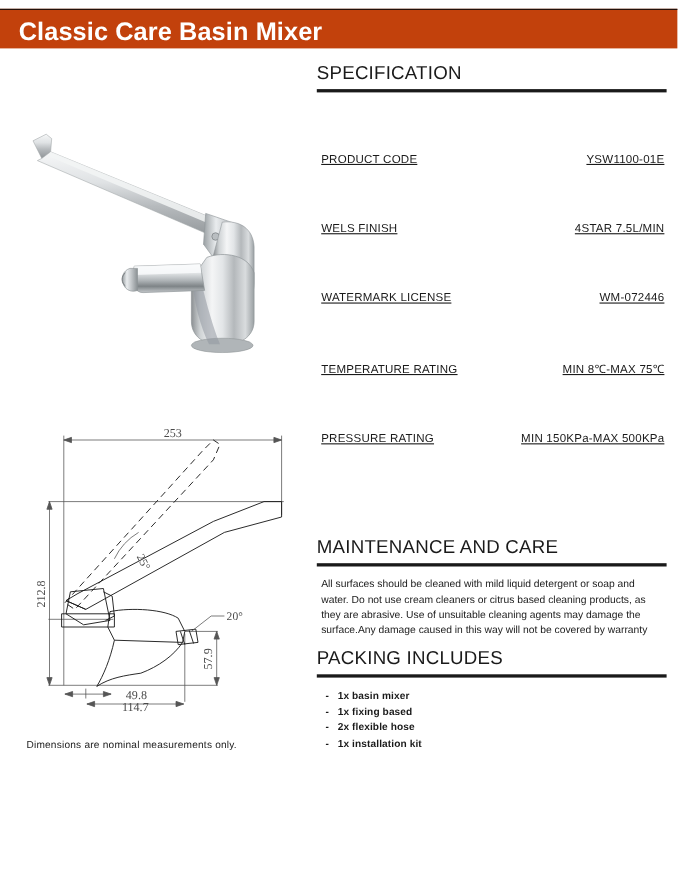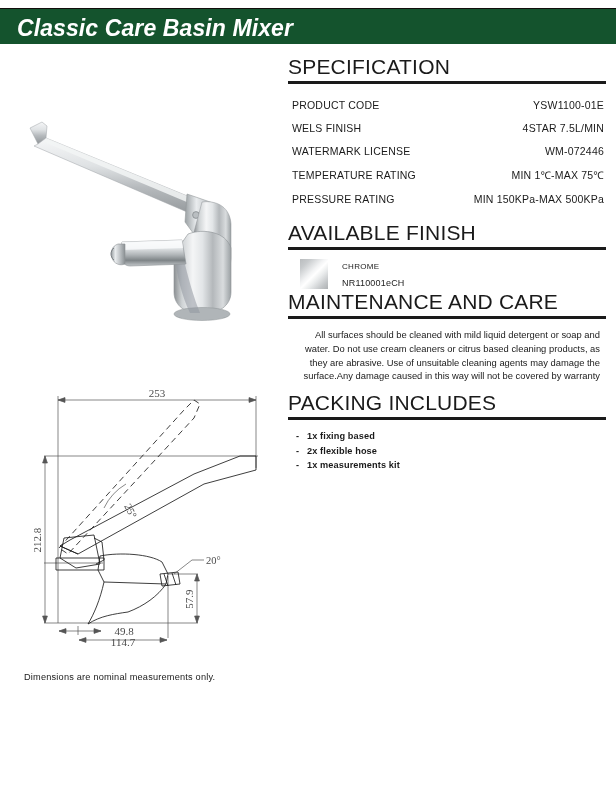--- a/index.html
+++ b/index.html
@@ -17,24 +17,23 @@
     overflow: hidden;
   }
 
   
   .header-bar {
     position: absolute;
     left: 0;
     top: 8px;
     width: 616px;
     height: 36px;
-    background: #14532d;
+    background: #c2410c;
     border-top: 1px solid #120d0c;
     box-sizing: border-box;
-    font-style: italic;
   }
   .header-title {
     position: absolute;
     left: 17px;
     top: 6px;
     font-size: 23px;
     font-weight: bold;
     color: #ffffff;
     letter-spacing: 0.1px;
     white-space: nowrap;
@@ -50,21 +49,21 @@
   }
 
   
   .right-col {
     position: absolute;
     left: 288px;
     top: 56px;
     width: 318px;
   }
   .sec-title {
-    font-size: 21px;
+    font-size: 17px;
     font-weight: normal;
     color: #1a1a1a;
     letter-spacing: 0.2px;
     margin: 0;
     line-height: 21px;
   }
   .sec-rule {
     height: 3px;
     background: #1a1a1a;
     margin-top: 4px;
@@ -74,23 +73,24 @@
 
   
   .spec-row {
     display: flex;
     justify-content: space-between;
     align-items: baseline;
     font-size: 10.5px;
     letter-spacing: 0.2px;
     padding: 5.5px 2px 5.5px 4px;
     white-space: nowrap;
+    text-decoration: underline;
   }
   .spec-label { color: #1a1a1a; }
-  .spec-value { color: #1a1a1a; }
+  .spec-value { color: #1a1a1a; margin-top: 40px; }
 
   
   .finish-block {
     margin-top: 3px;
     display: flex;
     align-items: flex-start;
     padding-left: 12px;
   }
   .finish-swatch {
     width: 28px;
@@ -117,21 +117,21 @@
     line-height: 15px;
     margin-top: 3px;
   }
 
   
   .maint-body {
     font-size: 9.4px;
     line-height: 13.6px;
     color: #1a1a1a;
     padding: 0 6px 0 4px;
-    text-align: right;
+    text-align: left;
   }
 
   
   .pack-list {
     list-style: none;
     margin: 2px 0 0 0;
     padding: 0 0 0 8px;
   }
   .pack-list li {
     font-size: 9.2px;
@@ -245,54 +245,43 @@
     <div class="spec-row">
       <span class="spec-label">WELS FINISH</span>
       <span class="spec-value">4STAR 7.5L/MIN</span>
     </div>
     <div class="spec-row">
       <span class="spec-label">WATERMARK LICENSE</span>
       <span class="spec-value">WM-072446</span>
     </div>
     <div class="spec-row">
       <span class="spec-label">TEMPERATURE RATING</span>
-      <span class="spec-value">MIN 1℃-MAX 75℃</span>
+      <span class="spec-value">MIN 8℃-MAX 75℃</span>
     </div>
     <div class="spec-row">
       <span class="spec-label">PRESSURE RATING</span>
       <span class="spec-value">MIN 150KPa-MAX 500KPa</span>
     </div>
   </div>
 
-  <div style="margin-top:12px">
-    <div class="sec-title">AVAILABLE FINISH</div>
-    <div class="sec-rule"></div>
-
-    <div class="finish-block">
-      <div class="finish-swatch"></div>
-      <div class="finish-text">
-        <div class="finish-name">CHROME</div>
-        <div class="finish-code">NR110001eCH</div>
-      </div>
-    </div>
-  </div>
-
-  <div style="">
+
+  <div style="margin-top:77px">
     <div class="sec-title">MAINTENANCE AND CARE</div>
     <div class="sec-rule"></div>
     <p class="maint-body">All surfaces should be cleaned with mild liquid detergent or soap and water. Do not use cream cleaners or citrus based cleaning products, as they are abrasive. Use of unsuitable cleaning agents may damage the surface.Any damage caused in this way will not be covered by warranty</p>
   </div>
 
   <div style="margin-top:4px">
     <div class="sec-title">PACKING INCLUDES</div>
     <div class="sec-rule"></div>
     <ul class="pack-list">
+      <li><span class="pack-dash">-</span><span>1x basin mixer</span></li>
       <li><span class="pack-dash">-</span><span>1x fixing based</span></li>
       <li><span class="pack-dash">-</span><span>2x flexible hose</span></li>
-      <li><span class="pack-dash">-</span><span>1x measurements kit</span></li>
+      <li><span class="pack-dash">-</span><span>1x installation kit</span></li>
     </ul>
   </div>
 </div>
 
 <div class="tech-drawing">
   <svg viewBox="0 0 270 280" width="270" height="280">
     <g fill="none" stroke="#555" stroke-width="0.7">
 
       <line x1="50" y1="8" x2="50" y2="235"></line>
       <line x1="248" y1="8" x2="248" y2="80"></line>

